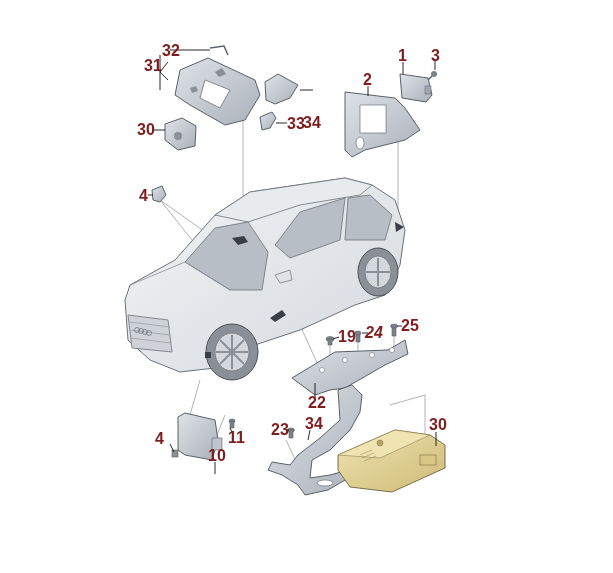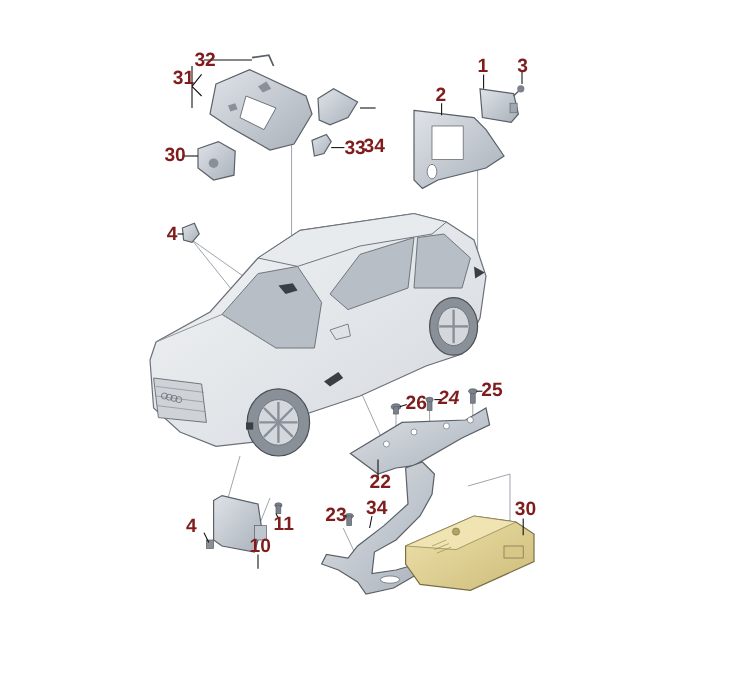--- a/index.html
+++ b/index.html
@@ -239,19 +239,19 @@
   <div class="callout" style="left:139px; top:190px;"><span>4</span></div>
   <div class="callout" style="left:208px; top:450px;"><span>10</span></div>
   <div class="callout" style="left:228px; top:432px;"><span>11</span></div>
   <div class="callout" style="left:155px; top:433px;"><span>4</span></div>
   <div class="callout highlight" style="left:429px; top:419px;"><span>30</span></div>
   <div class="callout" style="left:305px; top:418px;"><span>34</span></div>
   <div class="callout" style="left:308px; top:397px;"><span>22</span></div>
   <div class="callout" style="left:271px; top:424px;"><span>23</span></div>
   <div class="callout" style="left:365px; top:327px;font-style:italic;"><span>24</span></div>
   <div class="callout" style="left:401px; top:320px;"><span>25</span></div>
-  <div class="callout" style="left:338px; top:331px;"><span>26</span></div>
+  <div class="callout" style="left:338px; top:331px;"><span>19</span></div>
   <div class="callout" style="left:137px; top:124px;"><span>30</span></div>
   <div class="callout" style="left:144px; top:60px;"><span>31</span></div>
   <div class="callout" style="left:162px; top:45px;"><span>32</span></div>
   <div class="callout" style="left:287px; top:118px;"><span>33</span></div>
   <div class="callout" style="left:303px; top:85px;margin-top:32px;"><span>34</span></div>
 </div>
 
 </body></html>

